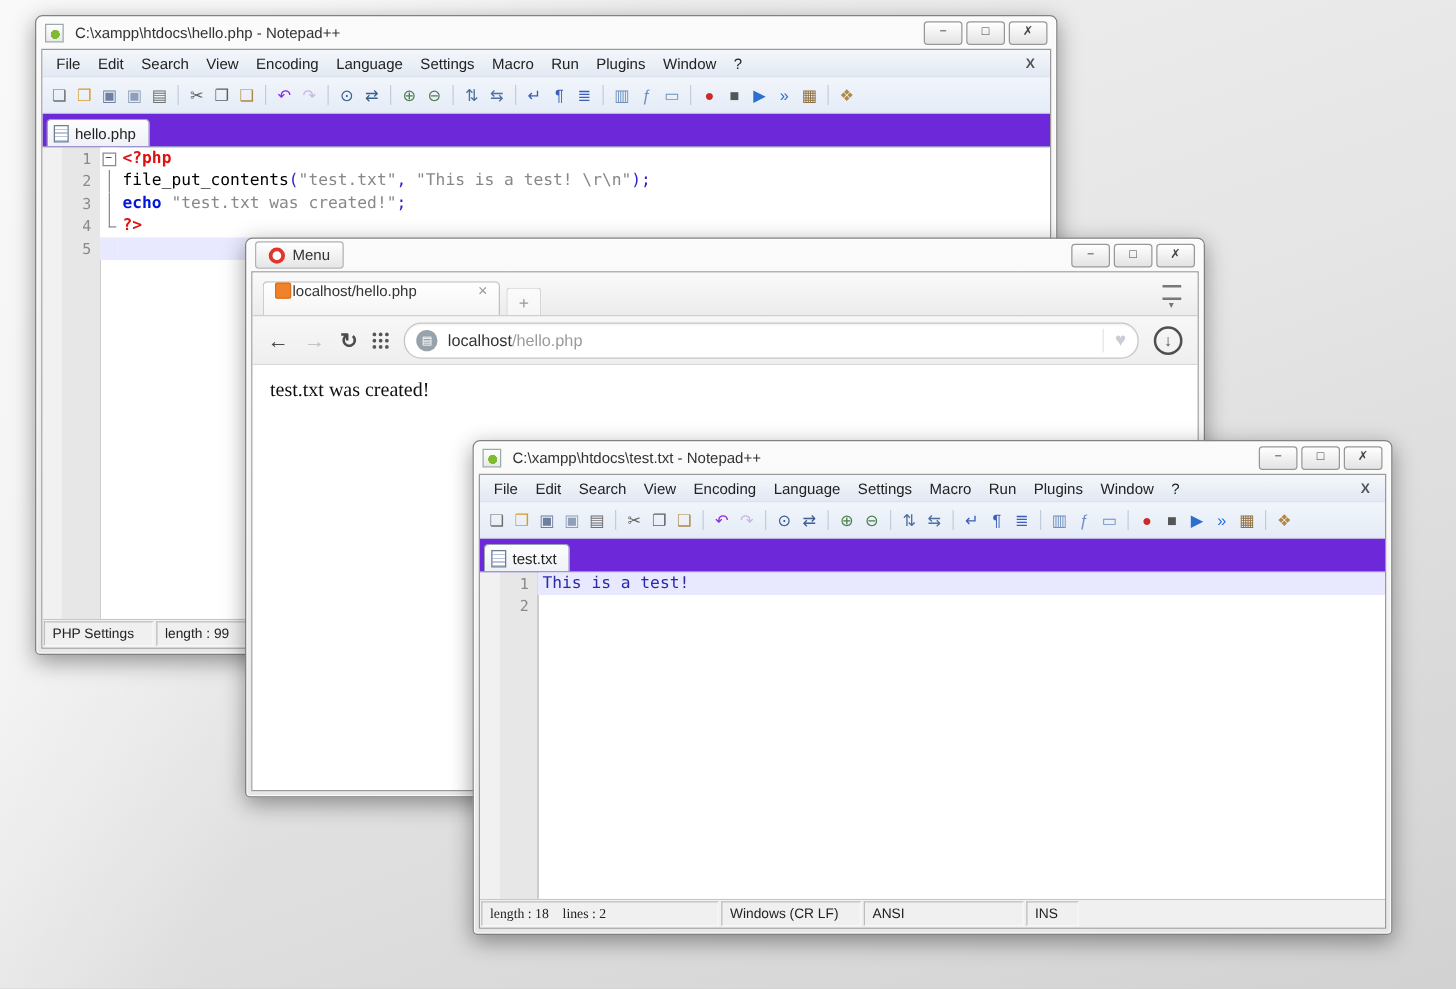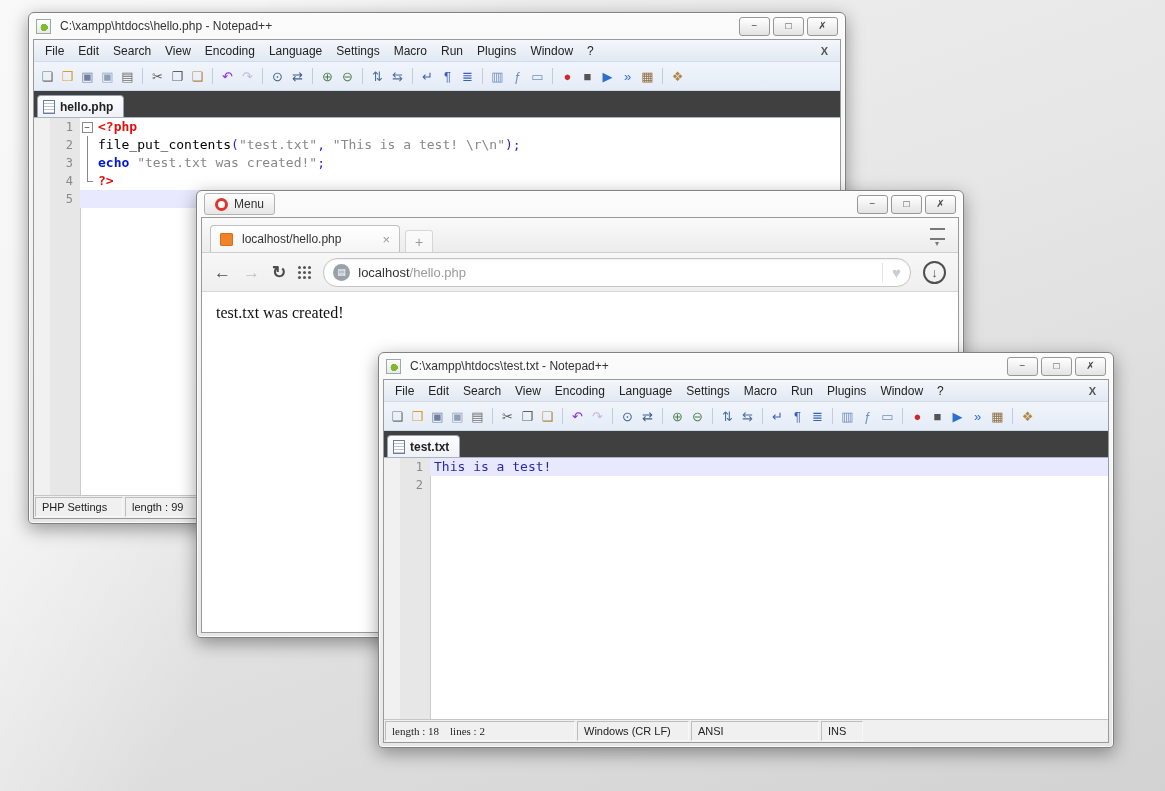--- a/index.html
+++ b/index.html
@@ -24,21 +24,21 @@
   .client{flex:1;display:flex;flex-direction:column;border:1px solid #9a9a9a;background:#fff;overflow:hidden;}
   .app-icon{width:15px;height:15px;border:1px solid #9aa;box-sizing:border-box;
     background:radial-gradient(circle at 55% 58%, #7ebb2e 0 34%, rgba(0,0,0,0) 36%),linear-gradient(#ffffff,#e9e9e9);}
   
   .menubar{height:21px;background:linear-gradient(#f4f7fb,#e2e9f3);display:flex;align-items:center;padding:0 4px;border-bottom:1px solid #d3dbe8;}
   .mitem{padding:2px 7px;font-size:12px;color:#222;white-space:nowrap;}
   .menu-x{margin-left:auto;font-weight:bold;font-size:11px;color:#555;padding:0 8px;}
   .toolbar{height:28px;background:linear-gradient(#f1f5fb,#e5ecf7);display:flex;align-items:center;padding:0 4px;border-bottom:1px solid #ccd7e7;gap:1px;overflow:hidden;}
   .tbtn{width:19px;height:19px;display:flex;align-items:center;justify-content:center;font-size:13px;border-radius:2px;flex:0 0 auto;}
   .tsep{width:1px;height:16px;background:#c2cddc;margin:0 4px;flex:0 0 auto;}
-  .tabbar{height:24px;background:#404040;display:flex;align-items:flex-end;padding:2px 3px 0;border-bottom:1px solid #a9b3c4;gap:2px;font-weight:bold;}
+  .tabbar{height:24px;background:#6d28d9;display:flex;align-items:flex-end;padding:2px 3px 0;border-bottom:1px solid #a9b3c4;gap:2px;}
   .ntab{display:flex;align-items:center;gap:5px;padding:0 10px 0 5px;font-size:12px;color:#222;height:22px;box-sizing:border-box;
     background:linear-gradient(#fdfdfe,#eef1f6);border:1px solid #97a1b3;border-bottom:none;border-radius:4px 4px 0 0;}
   .doc-icon{width:10px;height:12px;border:1px solid #6e7c94;background:repeating-linear-gradient(180deg,#fff 0 2px,#b8c5dc 2px 3px);}
   .editor{flex:1;position:relative;font:13px/18px "DejaVu Sans Mono",monospace;overflow:hidden;
     background:linear-gradient(90deg,#f1f1f1 0 16px,#e7e7e7 16px 46px,#cccccc 46px 47px,#ffffff 47px);}
   .cline{display:flex;height:18px;}
   .ln{width:46px;box-sizing:border-box;text-align:right;padding-right:7px;color:#8a8a8a;font-size:12px;flex:0 0 auto;}
   .fold{width:14px;flex:0 0 auto;display:flex;align-items:center;justify-content:center;position:relative;background:#fff;}
   .fold.mid::before{content:"";position:absolute;left:50%;top:0;bottom:0;width:1px;background:#8a8a8a;}
   .fold.start::before{content:"−";display:block;width:9px;height:9px;border:1px solid #8a8a8a;background:#fff;font-size:9px;line-height:8px;text-align:center;color:#444;}
@@ -54,21 +54,21 @@
   .statusbar{height:20px;background:#f0f0f0;border-top:1px solid #c6c6c6;display:flex;align-items:stretch;font-size:11px;color:#222;padding:1px;}
   .seg{display:flex;align-items:center;padding:0 6px;margin-right:2px;white-space:pre;overflow:hidden;
     border:1px solid;border-color:#bdbdbd #f8f8f8 #f8f8f8 #bdbdbd;box-sizing:border-box;}
   #w-hello .seg1{width:88px;} #w-hello .seg2{width:74px;} #w-hello .seg3{flex:1;}
   #w-test .seg1{width:190px;font-family:Liberation Serif, serif;} #w-test .seg2{flex:1;} #w-test .seg3{width:112px;} #w-test .seg4{width:128px;} #w-test .seg5{width:42px;}
   
   .opera-menu-btn{display:flex;align-items:center;gap:6px;height:20px;padding:0 10px;border:1px solid #b2b2b2;border-radius:3px;
     background:linear-gradient(#ffffff,#e6e6e6);font-size:12px;color:#333;margin-right:auto;}
   .opera-logo{width:13px;height:13px;border-radius:50%;border:3px solid #e0352b;box-sizing:border-box;background:#fff;}
   .tabstrip{height:31px;background:linear-gradient(#fafafa,#ececec);display:flex;align-items:flex-end;padding:3px 8px 0;border-bottom:1px solid #cecece;position:relative;}
-  .btab{display:flex;align-items:center;gap:9px;width:190px;height:27px;padding:0 9px;box-sizing:border-box;
+  .btab{display:flex;align-items:flex-start;gap:1px;width:190px;height:27px;padding:0 9px;box-sizing:border-box;
     background:linear-gradient(#ffffff,#f5f5f5);border:1px solid #c1c1c1;border-bottom:none;border-radius:4px 4px 0 0;font-size:12px;color:#333;margin-top:34px;}
   .favicon{width:13px;height:13px;border-radius:2px;background:#f0822a;box-shadow:inset 0 0 0 1px #d96f1c;flex:0 0 auto;}
   .tab-label{white-space:nowrap;overflow:hidden;}
   .tab-close{margin-left:auto;color:#999;font-size:13px;line-height:13px;}
   .newtab{width:26px;height:21px;margin-left:5px;border-radius:3px 3px 0 0;background:rgba(255,255,255,.55);border:1px solid rgba(180,180,180,.5);border-bottom:none;
     color:#9a9a9a;display:flex;align-items:center;justify-content:center;font-size:14px;}
   .tabmenu{position:absolute;right:10px;bottom:5px;display:flex;flex-direction:column;align-items:center;width:22px;}
   .tabmenu .bars{width:15px;height:8px;border-top:2px solid #787878;border-bottom:2px solid #787878;}
   .tabmenu .chev{font-size:8px;line-height:7px;color:#787878;}
   .navbar{height:38px;background:linear-gradient(#f7f7f7,#efefef);border-bottom:1px solid #d7d7d7;display:flex;align-items:center;gap:12px;padding:0 12px;}

